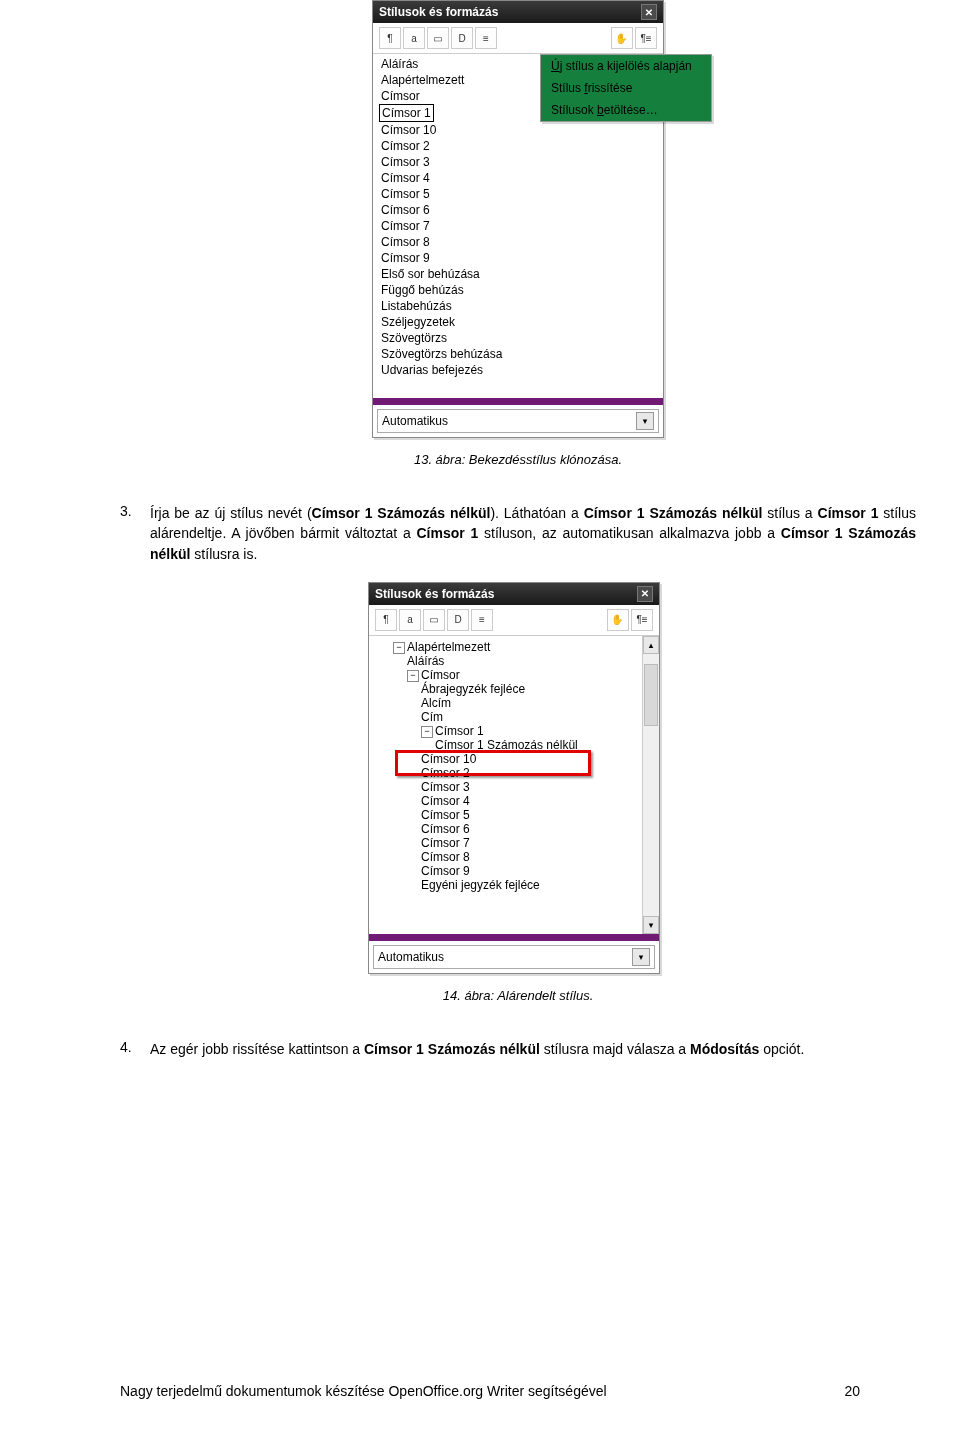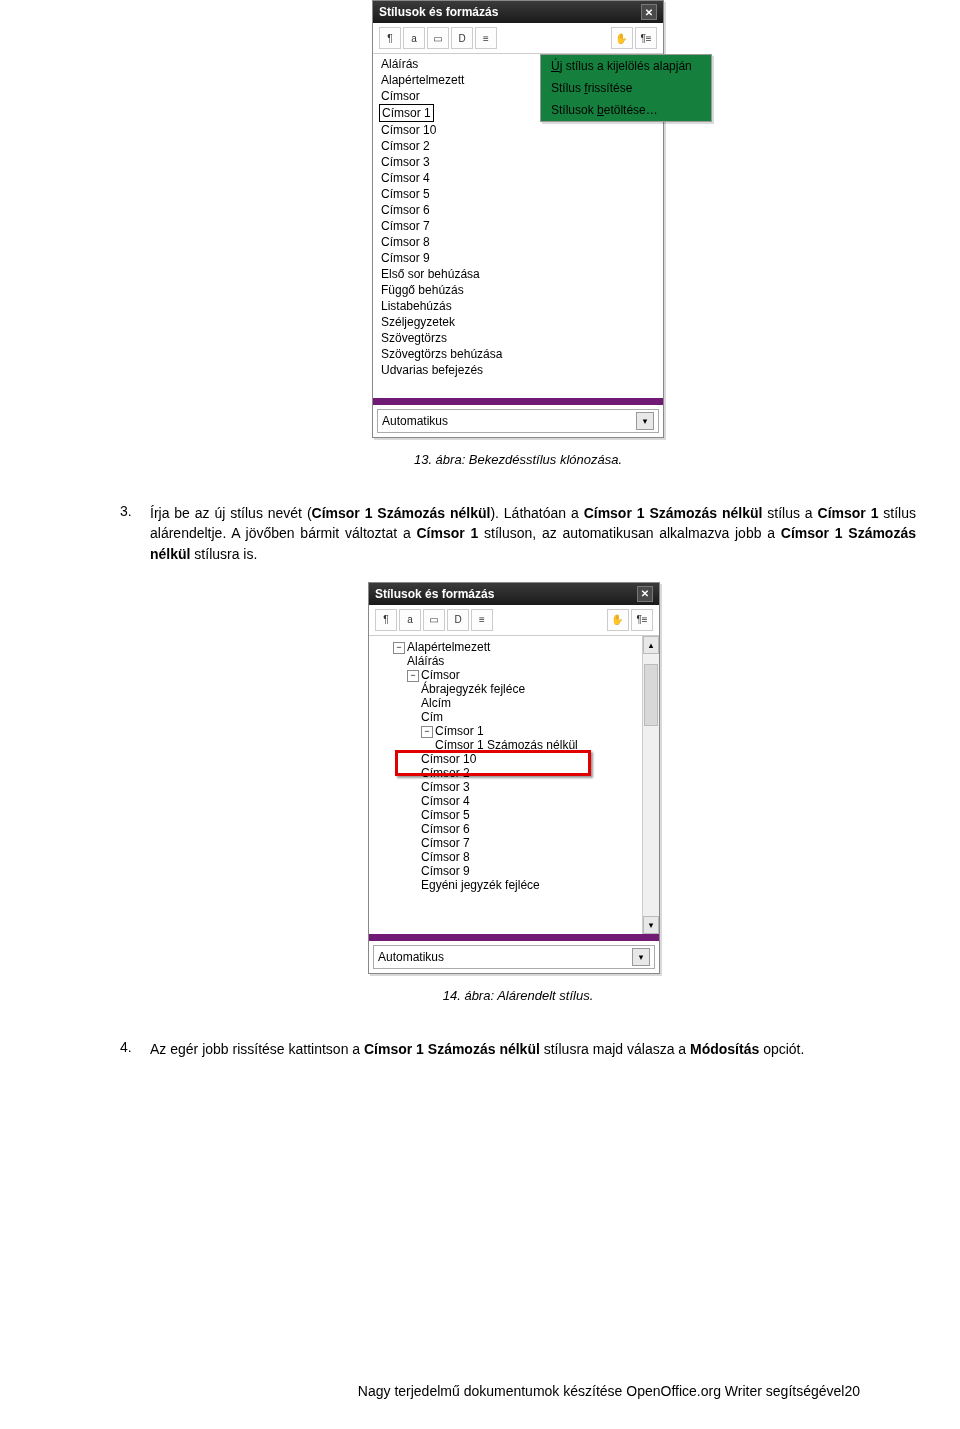--- a/index.html
+++ b/index.html
@@ -196,21 +196,21 @@
     position:absolute; left:1px; right:1px; top:10px; height:60px;
     background:#d8d8d8; border:1px solid #bbb;
   }
   .footer {
     position: absolute;
     bottom: 30px;
     left: 0; right: 0;
     padding: 0 100px 0 120px;
     font-size: 14px;
     display: flex;
-    justify-content: flex-end;
+    justify-content: space-between;
   }
 </style>
 </head>
 <body>
 
 <div class="page">
 
   <div style="position:relative; width:420px; margin:0 auto;">
     <div class="dialog">
       <div class="titlebar">

